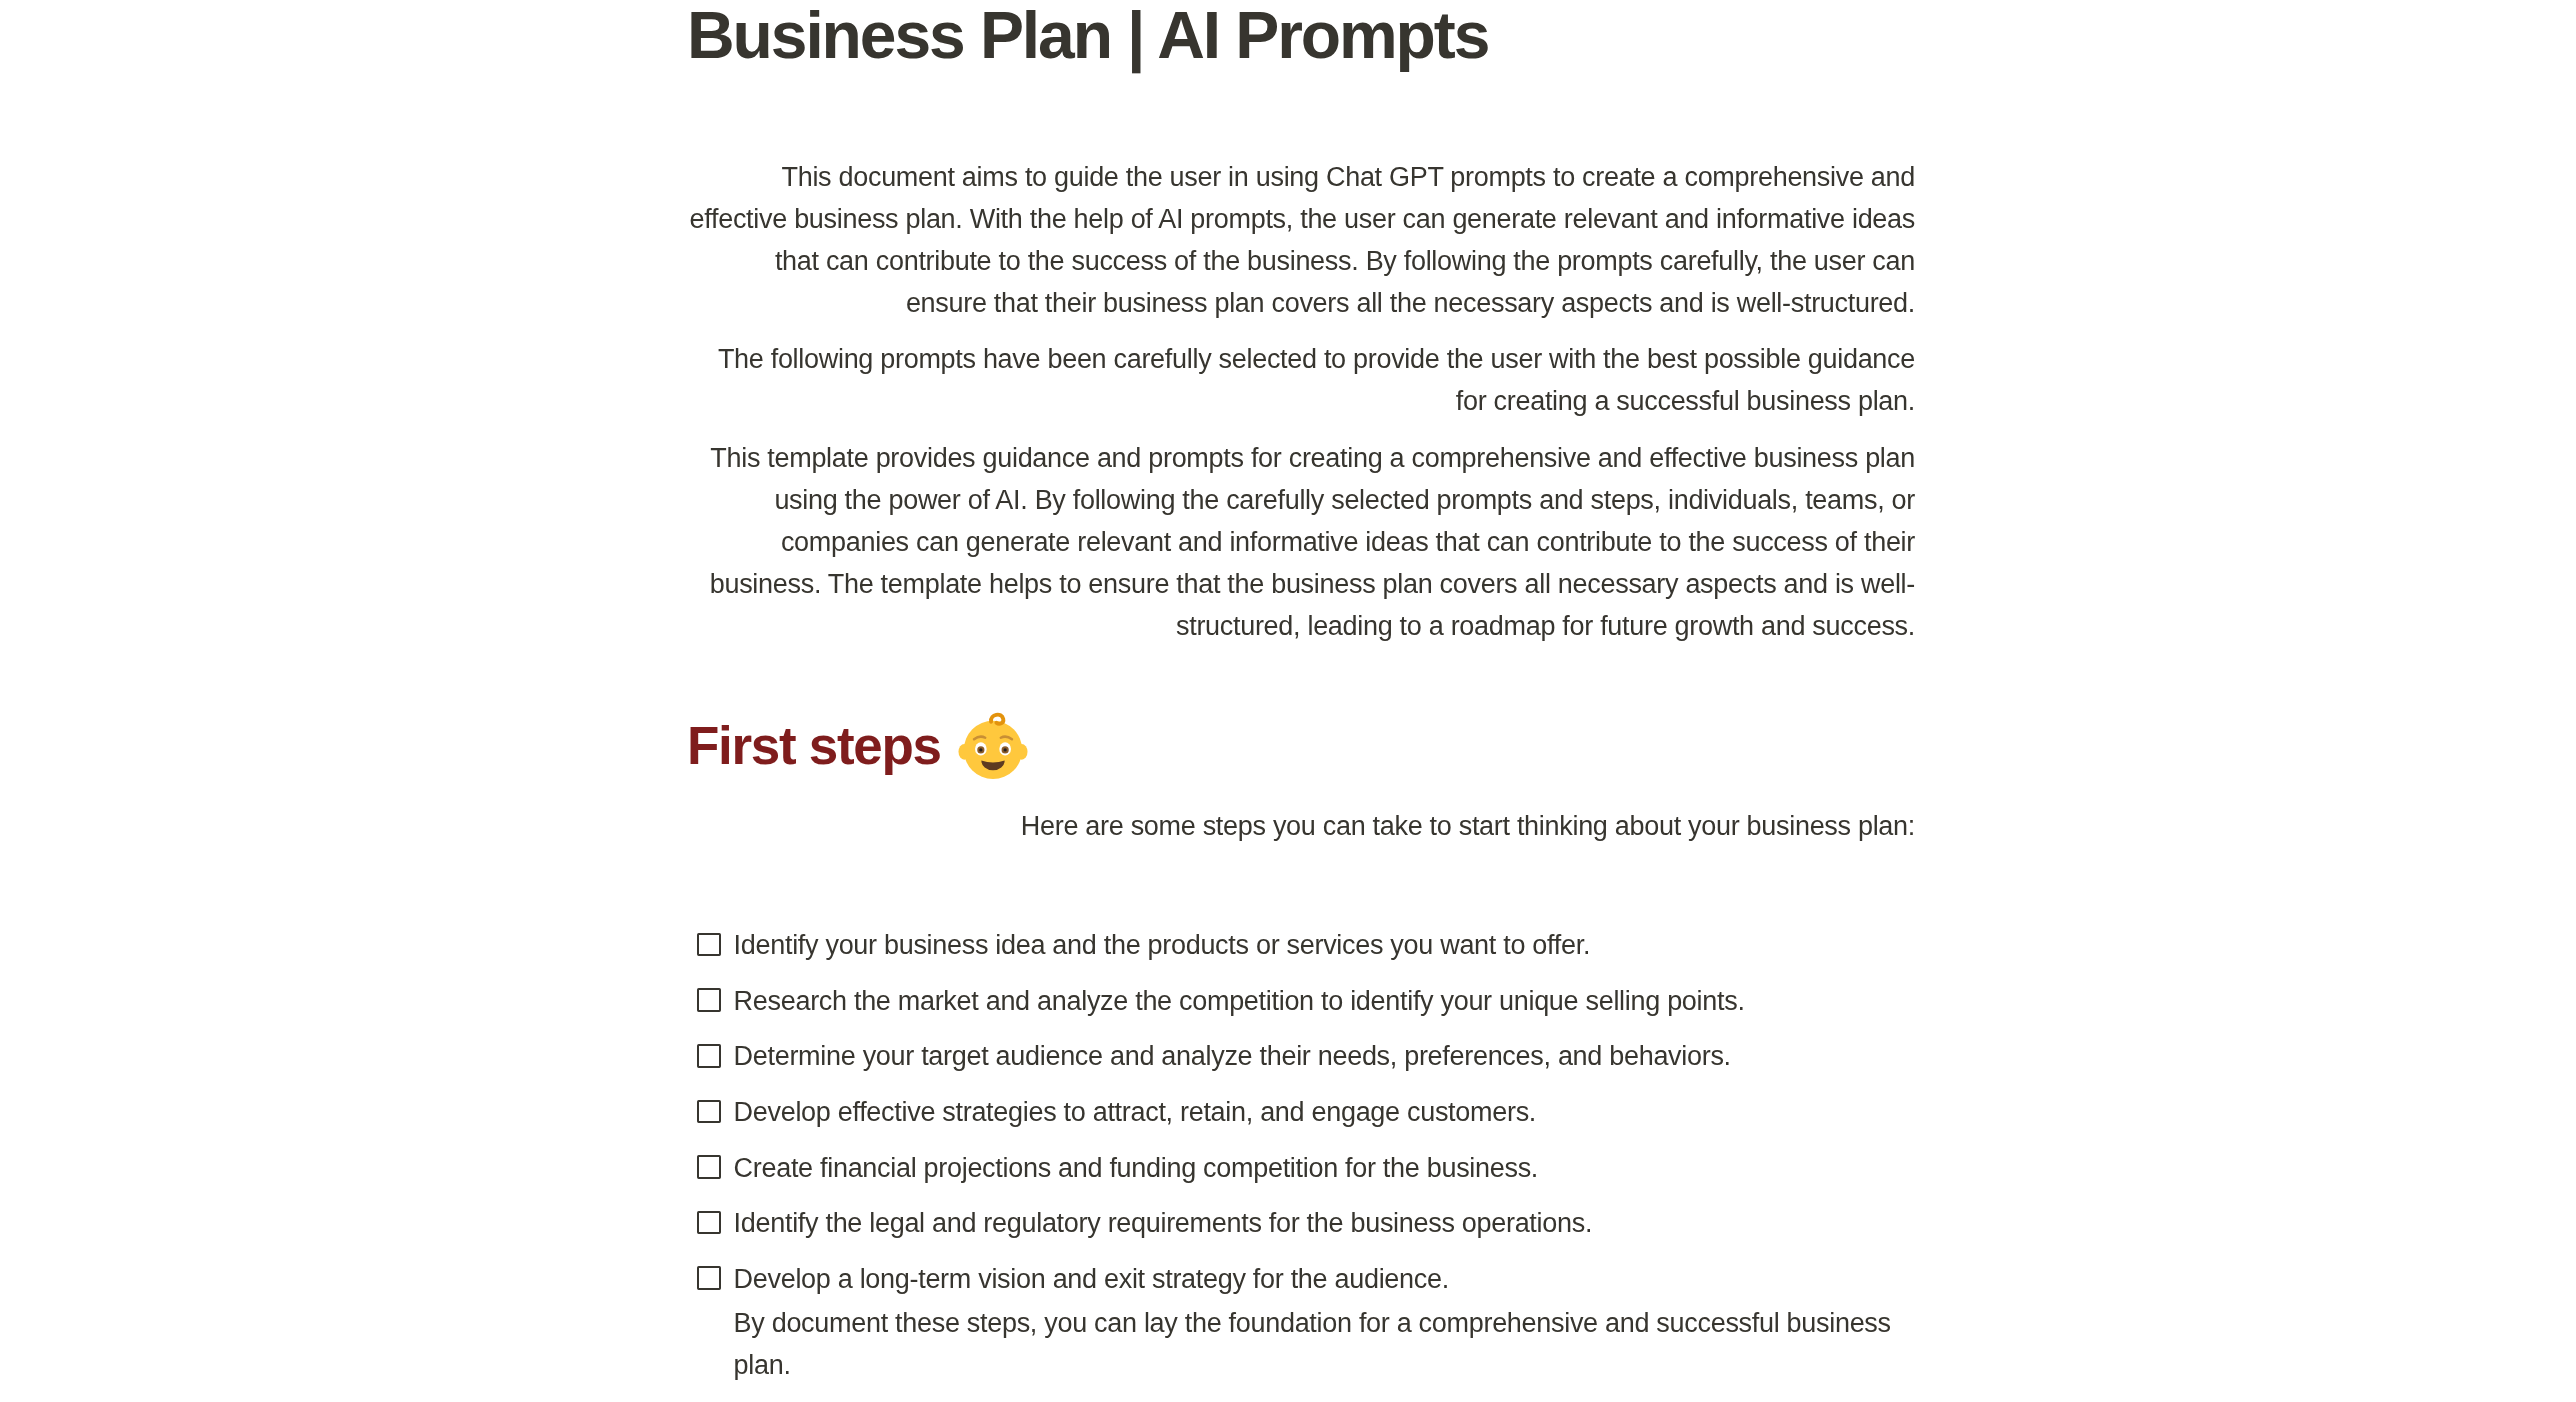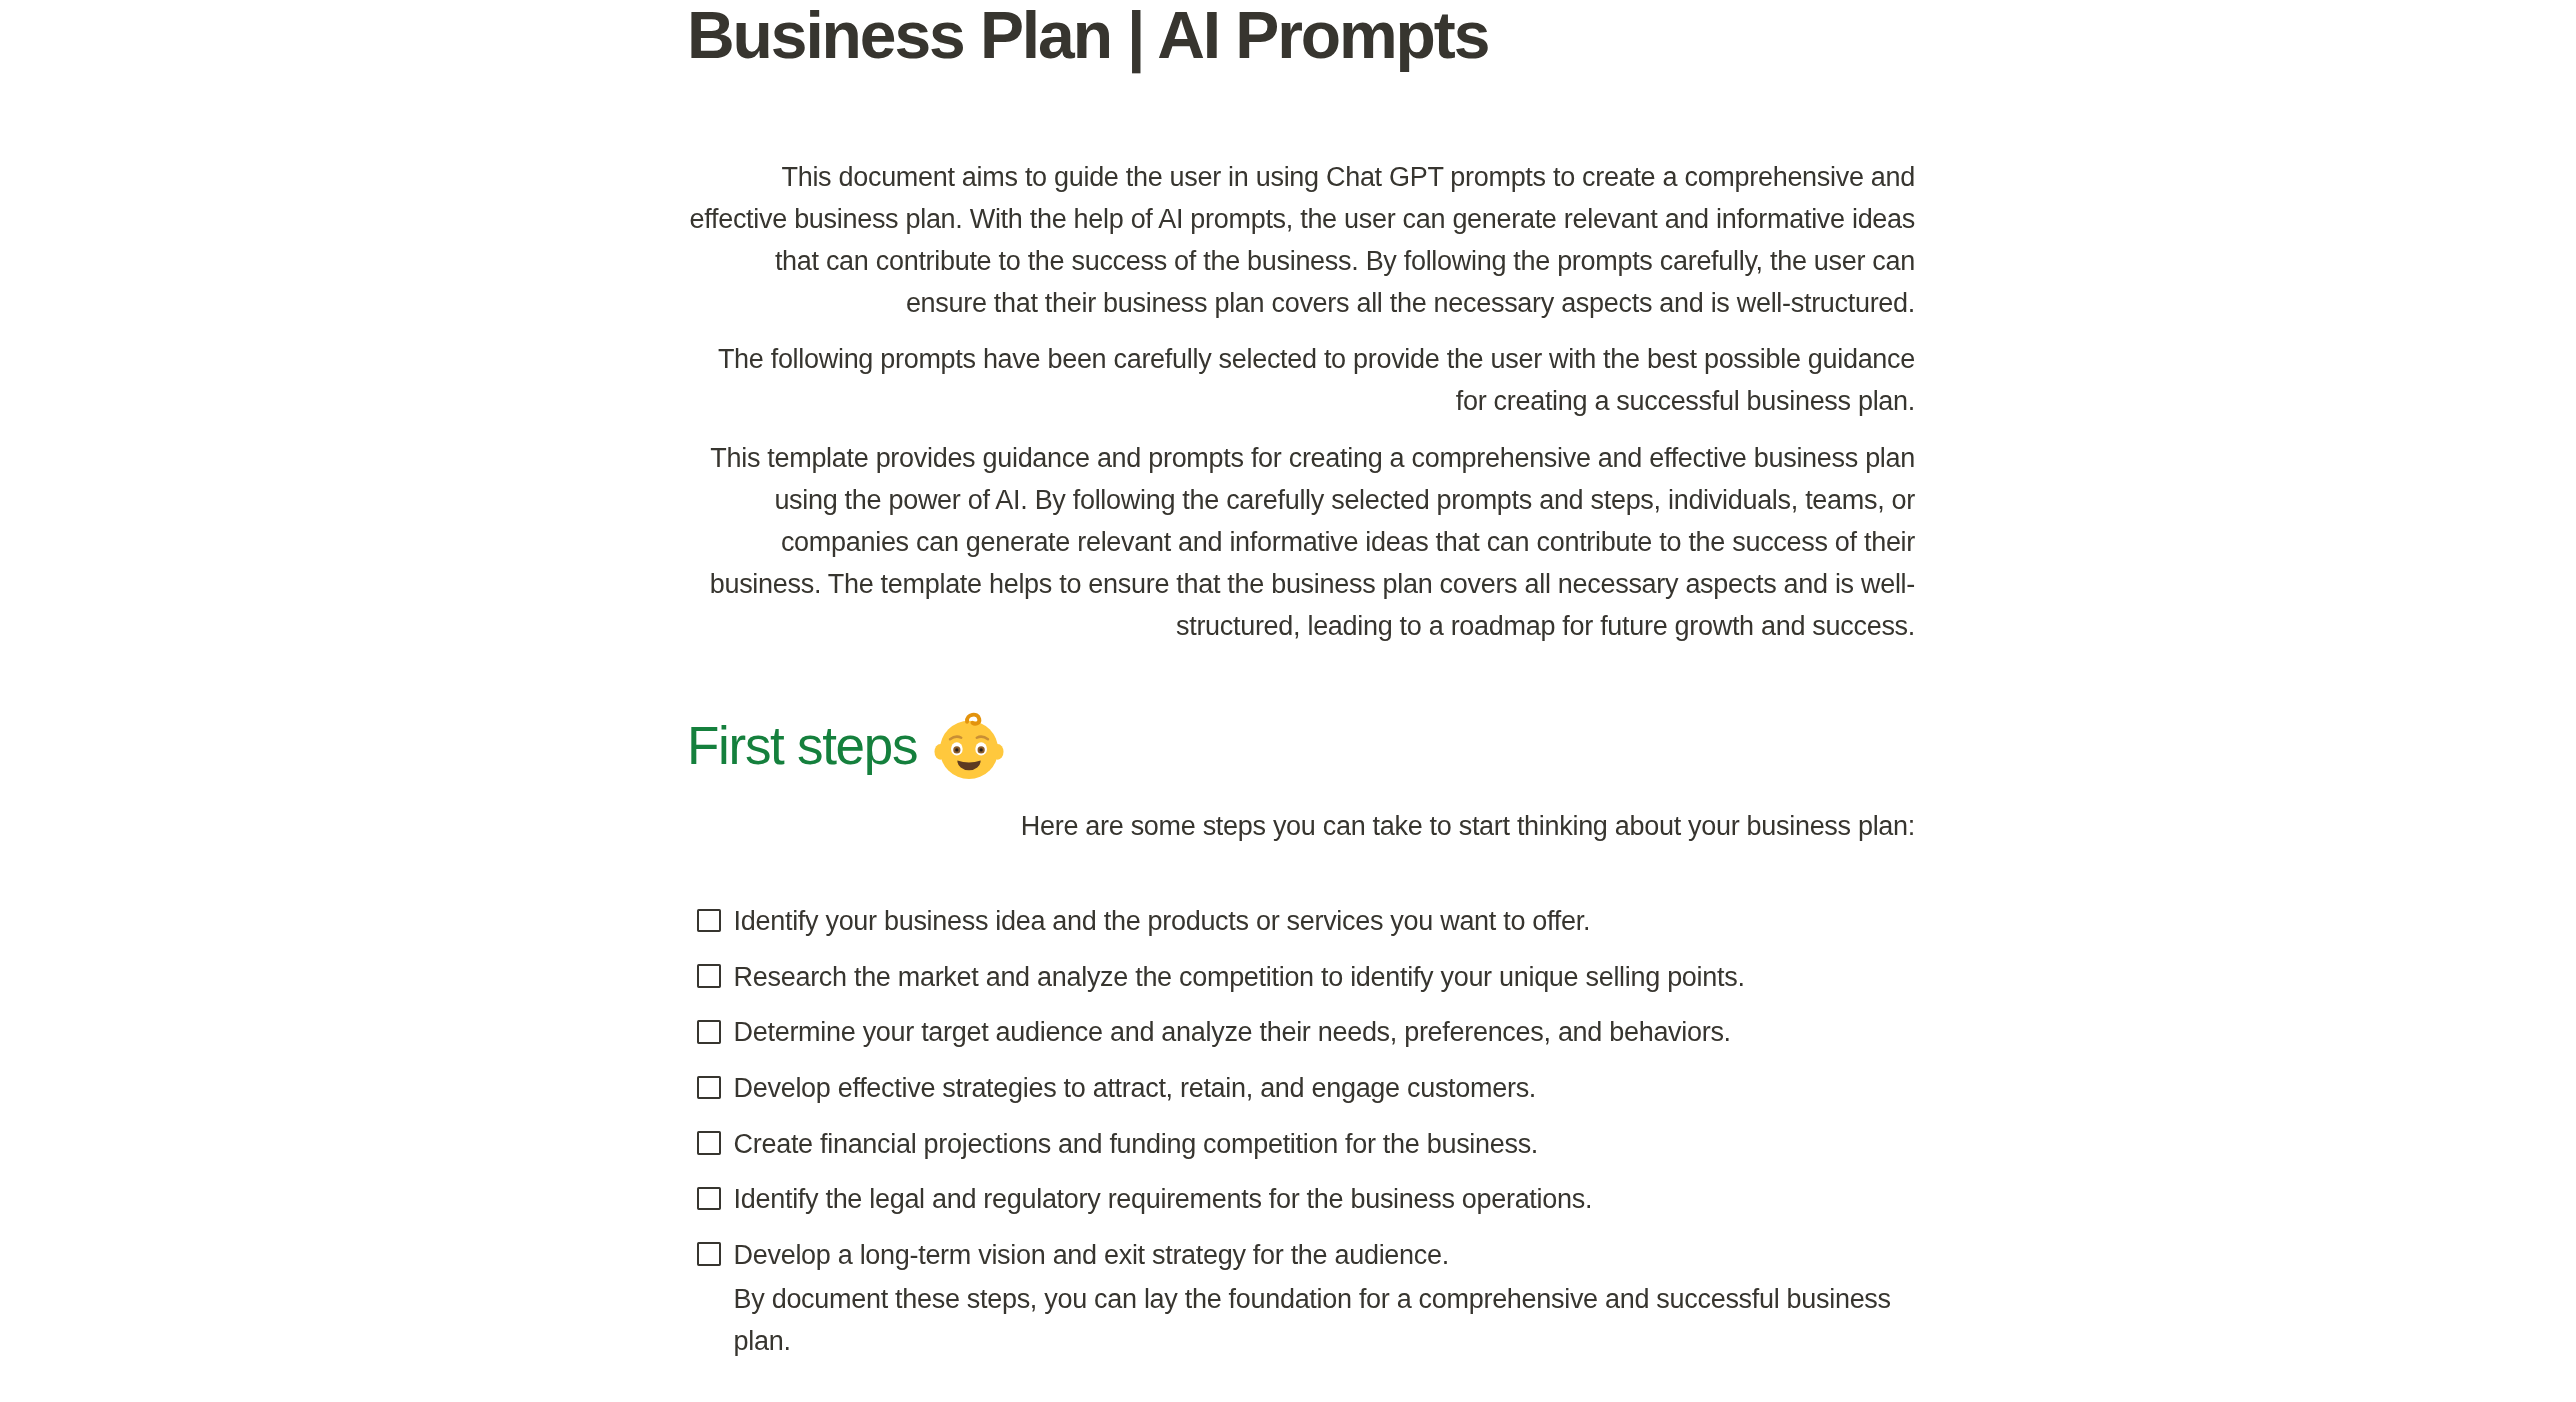--- a/index.html
+++ b/index.html
@@ -31,38 +31,38 @@
   }
   .para {
     margin: 0 0 14.5px 0;
     text-align: right;
   }
   .h2 {
     display: flex;
     align-items: center;
     font-size: 53px;
     line-height: 66px;
-    font-weight: 400;
+    font-weight: 700;
     letter-spacing: -1.3px;
     margin: 62px 0 23px 0;
-    color: #15803d;
+    color: #7f1d1d;
     text-align: center;
   }
   .emoji {
     width: 70px;
     height: 70px;
     margin-left: 17px;
     margin-top: 3.4px;
     flex: 0 0 auto;
   }
   .lead {
     margin-bottom: 10px;
   }
   .todo-list {
-    margin-top: 53px;
+    margin-top: 77px;
   }
   .todo {
     display: flex;
     align-items: flex-start;
     margin-bottom: 13.6px;
   }
   .checkbox {
     flex: 0 0 auto;
     width: 19.6px;
     height: 19.6px;

